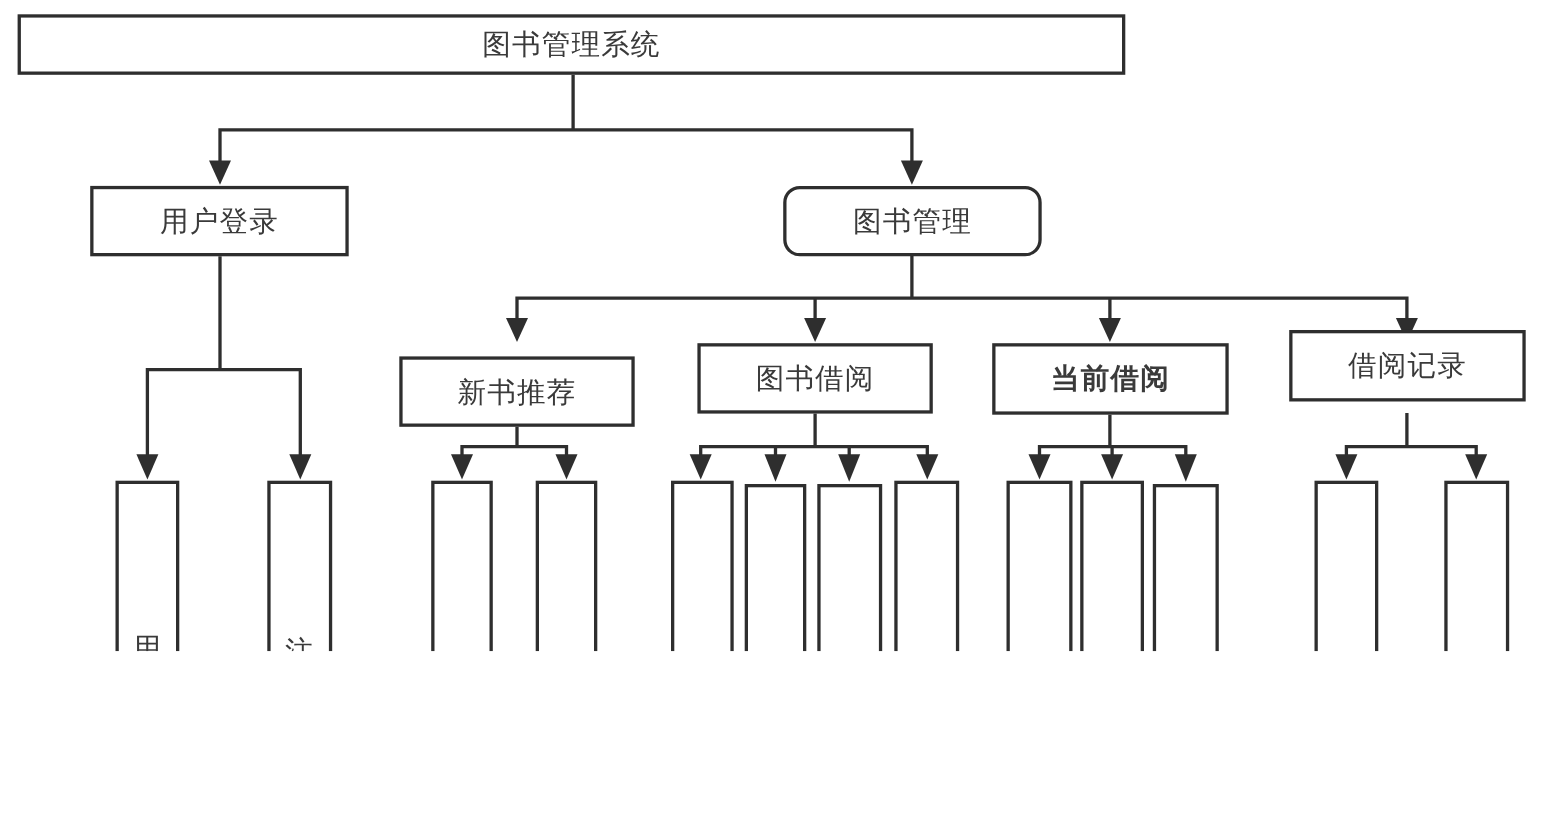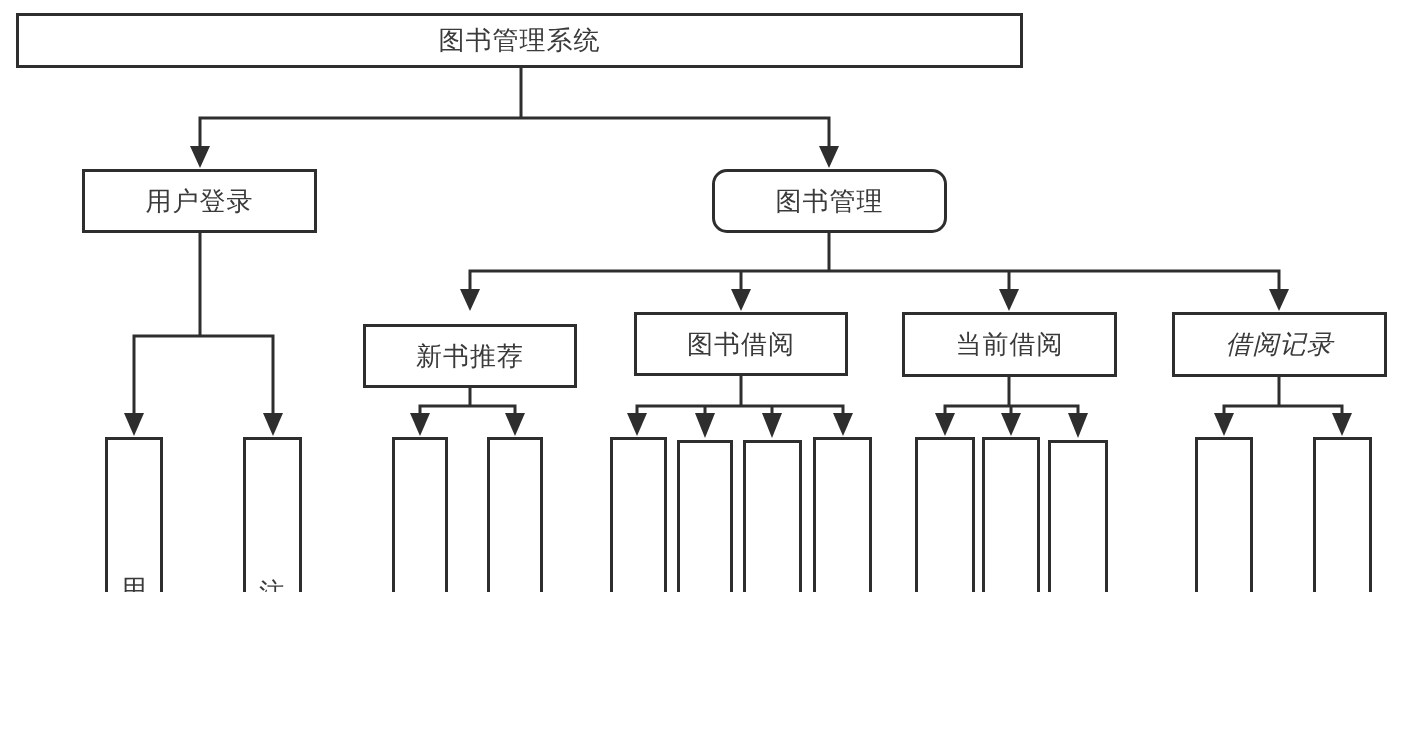--- a/index.html
+++ b/index.html
@@ -147,24 +147,24 @@
   <div class="hbox" style="left:712px; top:169px; width:235px; height:64px;border-radius:15px;">
     <span class="label">图书管理</span>
   </div>
 
   <div class="hbox" style="left:363px; top:324px; width:214px; height:64px;">
     <span class="label">新书推荐</span>
   </div>
   <div class="hbox" style="left:634px; top:312px; width:214px; height:64px;">
     <span class="label">图书借阅</span>
   </div>
-  <div class="hbox" style="left:902px; top:312px; width:215px; height:65px;">
+  <div class="hbox" style="left:902px; top:312px; width:215px; height:65px;font-weight:bold;">
     <span class="label">当前借阅</span>
   </div>
-  <div class="hbox" style="left:1172px; top:312px; width:215px; height:65px;font-style:italic;">
+  <div class="hbox" style="left:1172px; top:300px; width:215px; height:65px;">
     <span class="label">借阅记录</span>
   </div>
 
   <div class="vbox" style="left:105px; top:437px; width:58px; height:300px;">
     <span class="vlabel sp-wide">用户登录</span>
   </div>
   <div class="vbox" style="left:243px; top:437px; width:59px; height:300px;">
     <span class="vlabel sp-wide">注销登录</span>
   </div>
 

